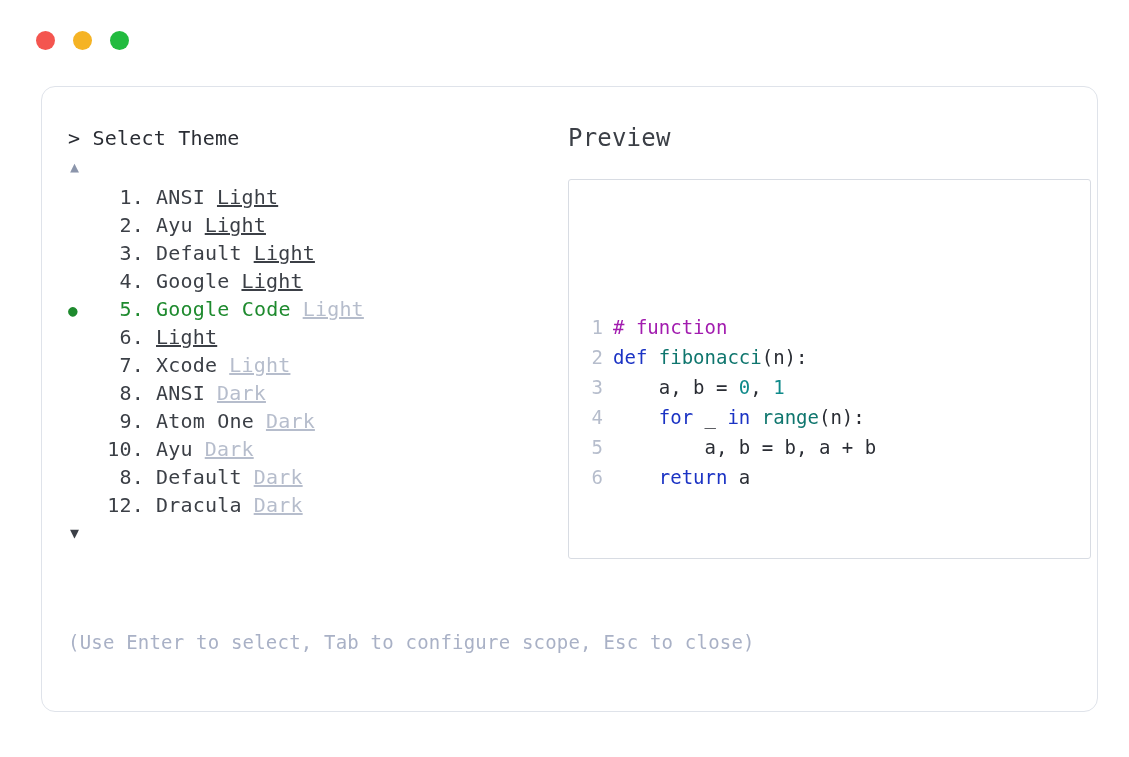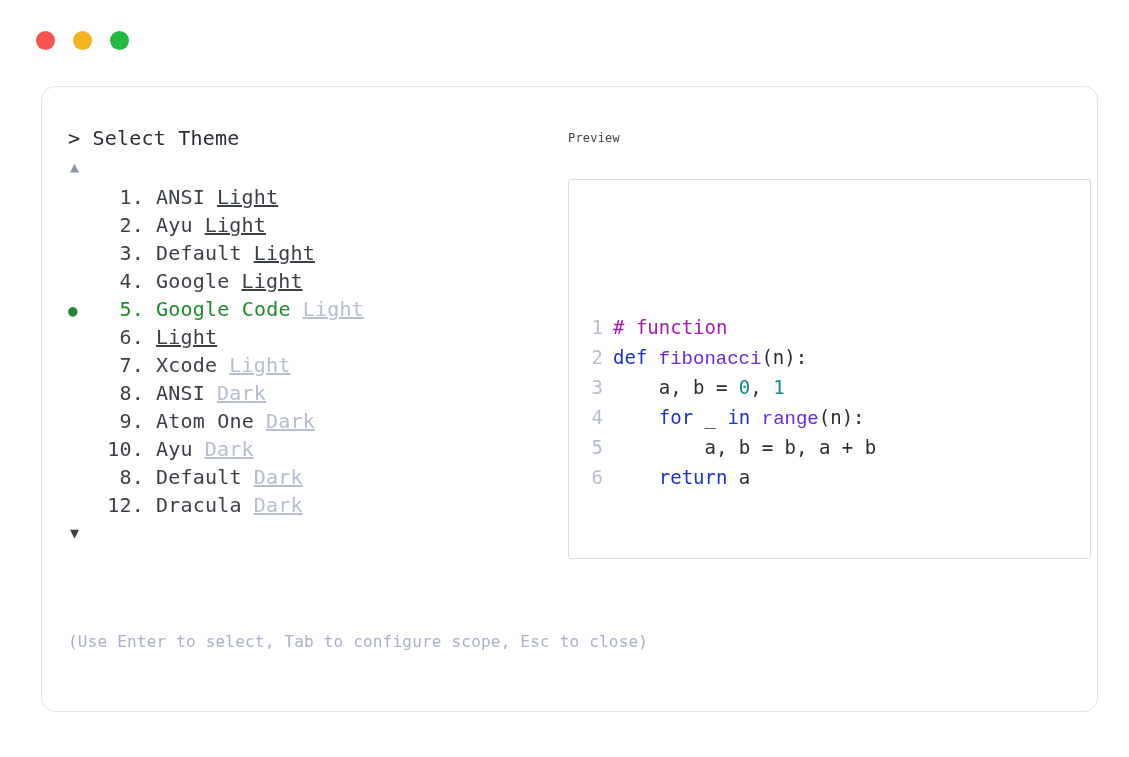--- a/index.html
+++ b/index.html
@@ -81,21 +81,21 @@
 
   
   .prompt-line {
     font-size: 20px;
     line-height: 26px;
     color: #2a2d34;
     letter-spacing: 0.2px;
     white-space: pre;
   }
   .preview-heading {
-    font-size: 12px;
+    font-size: 24px;
     line-height: 26px;
     color: #3b3f46;
     letter-spacing: 0.2px;
     margin-top: 0;
   }
 
   
   .scroll-arrow {
     font-size: 15px;
     line-height: 20px;
@@ -148,21 +148,21 @@
   .theme-item.dim-suffix .suffix-cell { color: #b6bdcc; }
   .theme-item.selected .num-cell,
   .theme-item.selected .name-cell { color: #1e8a2e; }
   .theme-item.selected .suffix-cell { color: #b6bdcc; }
 
   
   .hint {
     position: absolute;
     left: 26px;
     bottom: 56px;
-    font-size: 16px;
+    font-size: 19px;
     line-height: 26px;
     color: #a9b1c6;
     letter-spacing: 0.2px;
     white-space: pre;
   }
 
   
   .preview-box {
     margin-top: 28px;
     width: 523px;
@@ -189,21 +189,21 @@
     color: #b6bdcc;
     padding-right: 10px;
   }
   .code-text { white-space: pre; }
 
   .code-gap { height: 24px; }
 
   
   .tok-comment { color: #a21caf; }
   .tok-keyword { color: #1b33c4; }
-  .tok-func    { color: #6d28d9; font-family: Liberation Mono, monospace; }
+  .tok-func    { color: #0f766e; }
   .tok-plain   { color: #2a2d34; }
   .tok-number  { color: #0f8a8a; }
 </style>
 </head>
 <body>
 
 <div class="screen">
 
   <div class="titlebar">
     <span class="dot" style="background: rgb(244, 85, 79);"></span>

